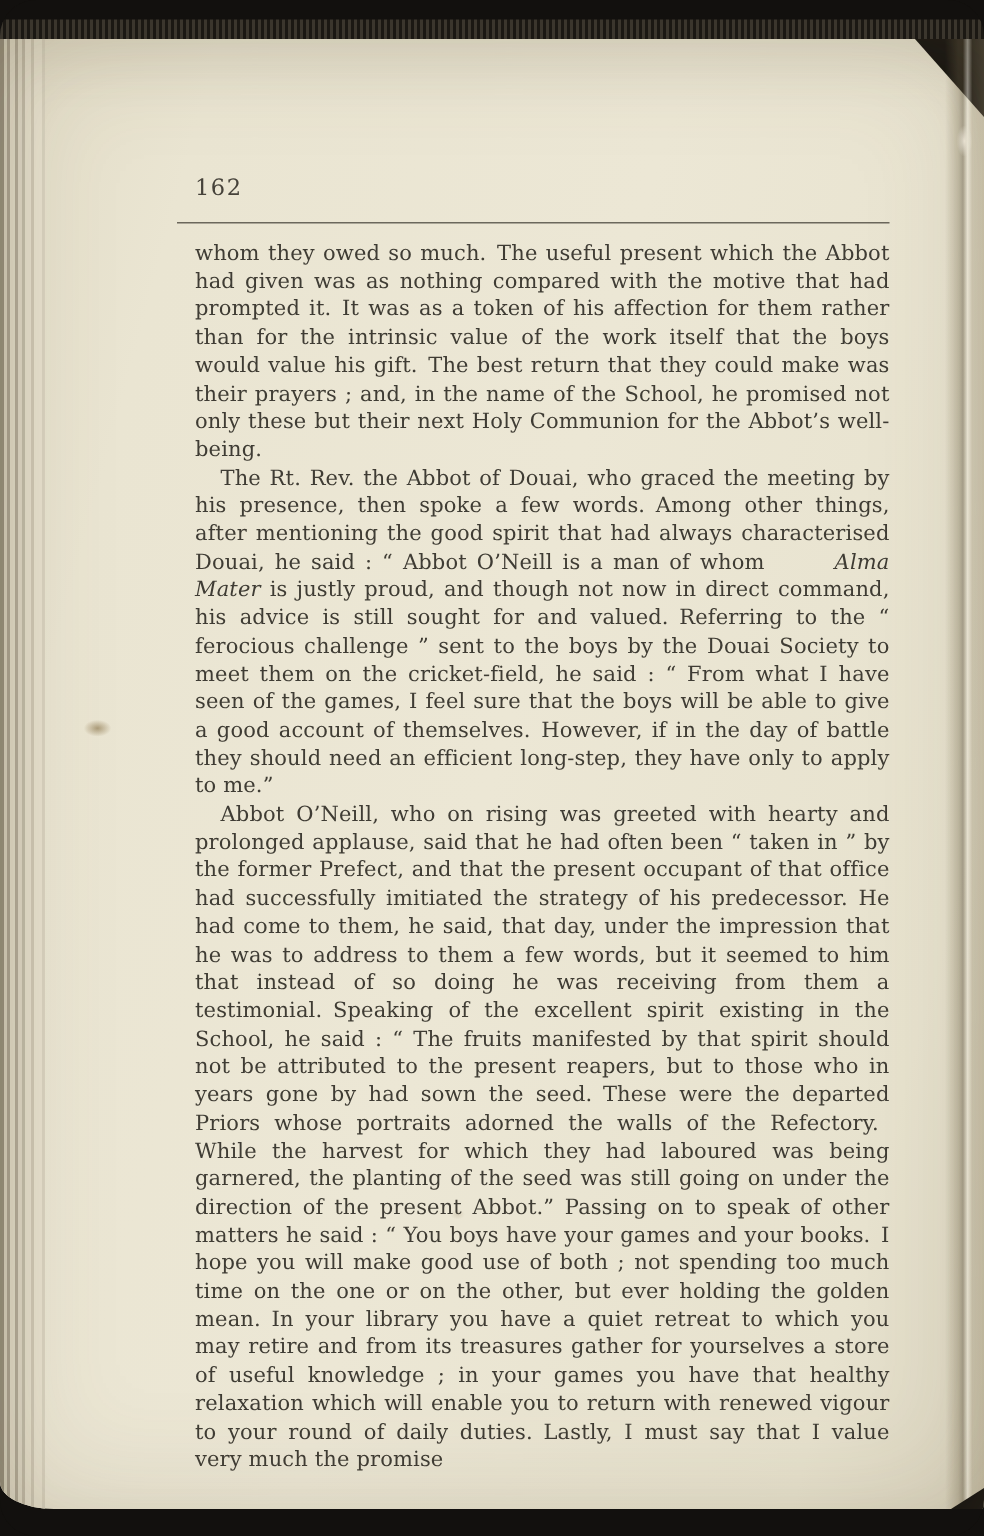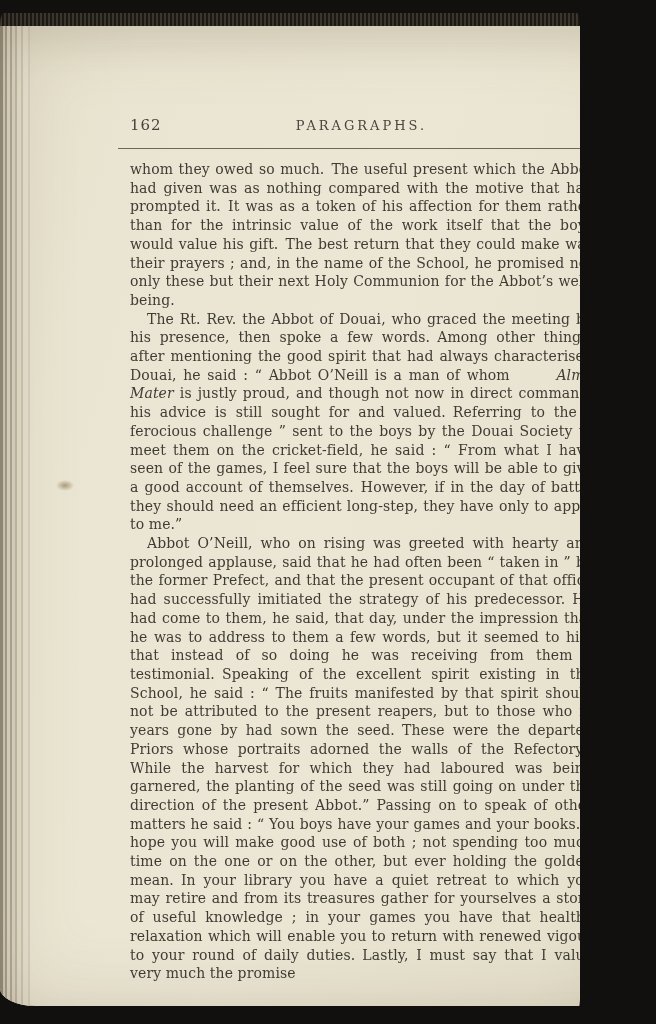--- a/index.html
+++ b/index.html
@@ -3,21 +3,21 @@
 <meta charset="utf-8">
 <style>
   :root{
     --scan-border:#12100e;
     --paper:#eae5d2;
     --ink:#3f3c34;
     --rule:#555147;
   }
   html,body{margin:0;padding:0;background:var(--scan-border);}
   .scan{
-    position:relative;width:580px;height:1024px;overflow:hidden;
+    position:relative;width:656px;height:1024px;overflow:hidden;
     background:var(--scan-border);
     font-family:"DejaVu Serif","Liberation Serif",serif;
     border-radius:24px;
   }
   .band-top{position:absolute;top:0;left:0;right:0;height:14px;background:var(--scan-border);}
   .edge-texture-top{
     position:absolute;top:13px;left:0;right:0;height:13px;
     background:repeating-linear-gradient(90deg,#3b362d 0 2px,#1b1813 2px 4px);
   }
   .band-bottom{position:absolute;bottom:0;left:0;right:0;height:18px;background:var(--scan-border);}
@@ -110,21 +110,20 @@
     <div class="corner-tr"></div>
     <div class="spine-right"></div>
     <div class="spine-notch"></div>
     <div class="corner-br"></div>
     <div class="stain-1"></div>
     <div class="stain-2"></div>
 
     <div class="content">
       <div class="page-header">
         <span class="page-number">162</span>
-        <span class="running-head">PARAGRAPHS.</span>
       </div>
       <div class="header-rule"></div>
       <div class="body-text">
           <p><span>whom they owed so much. The useful present which the Abbot had given was as nothing compared with the motive that had prompted it. It was as a token of his affection for them rather than for the intrinsic value of the work itself that the boys would value his gift. The best return that they could make was their prayers ; and, in the name of the School, he promised not only these but their next Holy Communion for the Abbot’s well-being.</span></p>
           <p class="indent"><span>The Rt. Rev. the Abbot of Douai, who graced the meeting by his presence, then spoke a few words. Among other things, after mentioning the good spirit that had always characterised Douai, he said : “ Abbot O’Neill is a man of whom </span><i>Alma Mater</i><span> is justly proud, and though not now in direct command, his advice is still sought for and valued. Referring to the “ ferocious challenge ” sent to the boys by the Douai Society to meet them on the cricket-field, he said : “ From what I have seen of the games, I feel sure that the boys will be able to give a good account of themselves. However, if in the day of battle they should need an efficient long-step, they have only to apply to me.”</span></p>
           <p class="indent"><span>Abbot O’Neill, who on rising was greeted with hearty and prolonged applause, said that he had often been “ taken in ” by the former Prefect, and that the present occupant of that office had successfully imitiated the strategy of his predecessor. He had come to them, he said, that day, under the impression that he was to address to them a few words, but it seemed to him that instead of so doing he was receiving from them a testimonial. Speaking of the excellent spirit existing in the School, he said : “ The fruits manifested by that spirit should not be attributed to the present reapers, but to those who in years gone by had sown the seed. These were the departed Priors whose portraits adorned the walls of the Refectory. While the harvest for which they had laboured was being garnered, the planting of the seed was still going on under the direction of the present Abbot.” Passing on to speak of other matters he said : “ You boys have your games and your books. I hope you will make good use of both ; not spending too much time on the one or on the other, but ever holding the golden mean. In your library you have a quiet retreat to which you may retire and from its treasures gather for yourselves a store of useful knowledge ; in your games you have that healthy relaxation which will enable you to return with renewed vigour to your round of daily duties. Lastly, I must say that I value very much the promise</span></p>
         </div>
     </div>
 
     <div class="vignette"></div>

